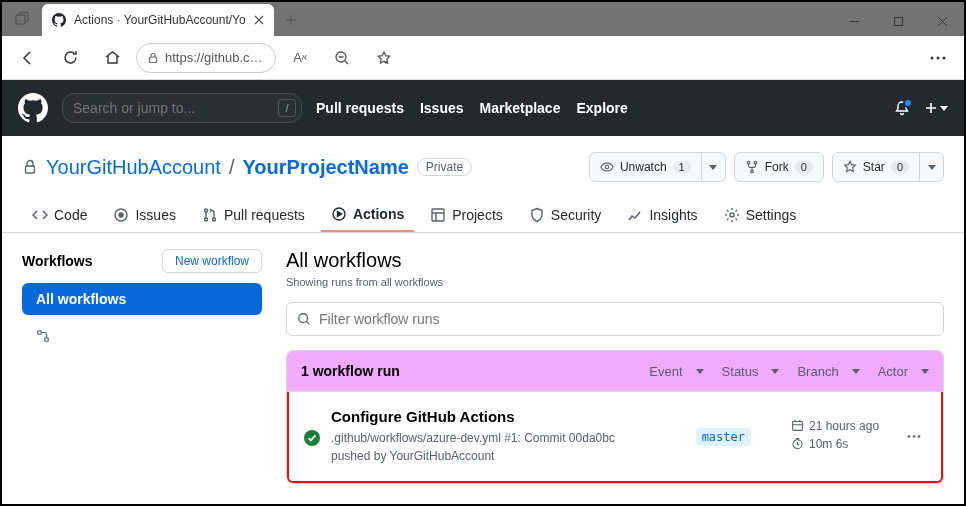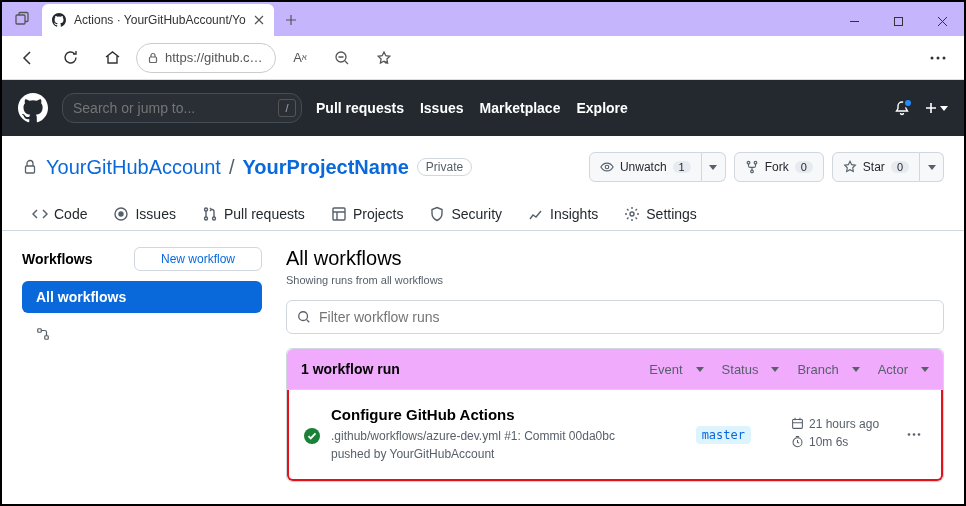--- a/index.html
+++ b/index.html
@@ -1,19 +1,19 @@
 <!DOCTYPE html>
 <html><head>
 <meta charset="utf-8">
 <style>
   * { box-sizing: border-box; margin: 0; padding: 0; font-family: -apple-system, BlinkMacSystemFont, "Segoe UI", Helvetica, Arial, sans-serif; }
   body { width: 966px; height: 506px; border: 2px solid #000; overflow: hidden; background: #fff; }
 
   
-  .titlebar { height: 34px; background: #c4b5fd; display: flex; align-items: flex-end; }
+  .titlebar { height: 34px; background: #737373; display: flex; align-items: flex-end; }
   .tabstack { width: 40px; height: 34px; display:flex; align-items:center; justify-content:center; color:#555;}
   .tab { height: 32px; background: #fff; border-radius: 6px 6px 0 0; display: flex; align-items: center; padding: 0 10px; gap:8px; font-size: 12px; color:#333; min-width: 220px;}
   .tab .close { margin-left: auto; }
   .newtab { width: 34px; display:flex; align-items:center; justify-content:center; color:#555; height:32px;}
   .winbtns { margin-left:auto; display:flex; }
   .winbtn { width: 44px; height:30px; display:flex; align-items:center; justify-content:center; color:#333; }
 
   .addrbar { height: 44px; background:#fff; display:flex; align-items:center; padding: 0 8px; gap: 6px; border-bottom:1px solid #ddd;}
   .addrbtn { width: 36px; height:36px; display:flex; align-items:center; justify-content:center; color:#555; border-radius:4px;}
   .url { flex: 0 0 140px; height:30px; border:1px solid #ccc; border-radius:15px; display:flex; align-items:center; padding:0 10px; gap:6px; font-size:13px; color:#555;}
@@ -45,21 +45,21 @@
   
   .repo-tabs { display:flex; gap:6px; padding: 16px 20px 0 20px; border-bottom:1px solid #d0d7de; font-size:14px;}
   .repo-tab { display:flex; align-items:center; gap:6px; padding:8px 10px; color:#24292f; cursor:pointer;}
   .repo-tab.active { border-bottom:2px solid #fd8c73; font-weight:600;}
 
   
   .body { display:flex; padding: 16px 20px; gap: 24px;}
   .sidebar { width: 240px; }
   .side-head { display:flex; align-items:center; margin-bottom:10px;}
   .side-head h3 { font-size:14px; font-weight:600;}
-  .new-wf { margin-left:auto; font-size:12px; color:#0969da; border:1px solid #d0d7de; border-radius:6px; padding:4px 26px; cursor:pointer;}
+  .new-wf { margin-left:auto; font-size:12px; color:#0969da; border:1px solid #d0d7de; border-radius:6px; padding:4px 12px; cursor:pointer;}
   .side-all { background:#0969da; color:#fff; border-radius:6px; padding:8px 14px; font-size:14px; font-weight:600; margin-bottom:8px; cursor:pointer;}
   .side-item { display:flex; align-items:center; gap:8px; padding:6px 14px; font-size:14px; color:#24292f; cursor:pointer; white-space:nowrap; overflow:hidden; text-overflow:ellipsis;}
 
   .main { flex:1; }
   .main h2 { font-size:20px; font-weight:400; margin-bottom:4px;}
   .sub { font-size:11px; color:#57606a; margin-bottom:14px;}
   .filter { border:1px solid #d0d7de; border-radius:6px; height:34px; display:flex; align-items:center; padding:0 10px; gap:8px; color:#57606a;}
   .filter input { border:none; outline:none; flex:1; font-size:14px;}
 
   .runs-box { border:1px solid #d0d7de; border-radius:6px; margin-top:14px;}
@@ -285,20 +285,27 @@
       <span>Issues</span>
     </div>
   <div class="repo-tab">
       <svg width="16" height="16" viewBox="0 0 16 16" fill="none" stroke="#57606a" stroke-width="1.4">
         <circle cx="4" cy="3.5" r="1.5"></circle>
         <circle cx="4" cy="12.5" r="1.5"></circle>
         <circle cx="12" cy="12.5" r="1.5"></circle>
         <path d="M4 5v6M9 3.5h1a2 2 0 0 1 2 2v5.5M8 2l1.5 1.5L8 5"></path>
       </svg>
       <span>Pull requests</span>
+    </div>
+  <div class="repo-tab active">
+      <svg width="16" height="16" viewBox="0 0 16 16" fill="none" stroke="#24292f" stroke-width="1.4">
+        <circle cx="8" cy="8" r="6"></circle>
+        <path d="M6.5 5.5v5l4-2.5z" fill="#24292f"></path>
+      </svg>
+      <span>Actions</span>
     </div>
   <div class="repo-tab">
       <svg width="16" height="16" viewBox="0 0 16 16" fill="none" stroke="#57606a" stroke-width="1.4">
         <rect x="2" y="2" width="12" height="12" rx="1"></rect>
         <path d="M2 6h12M6 6v8"></path>
       </svg>
       <span>Projects</span>
     </div>
   <div class="repo-tab">
       <svg width="16" height="16" viewBox="0 0 16 16" fill="none" stroke="#57606a" stroke-width="1.4">

